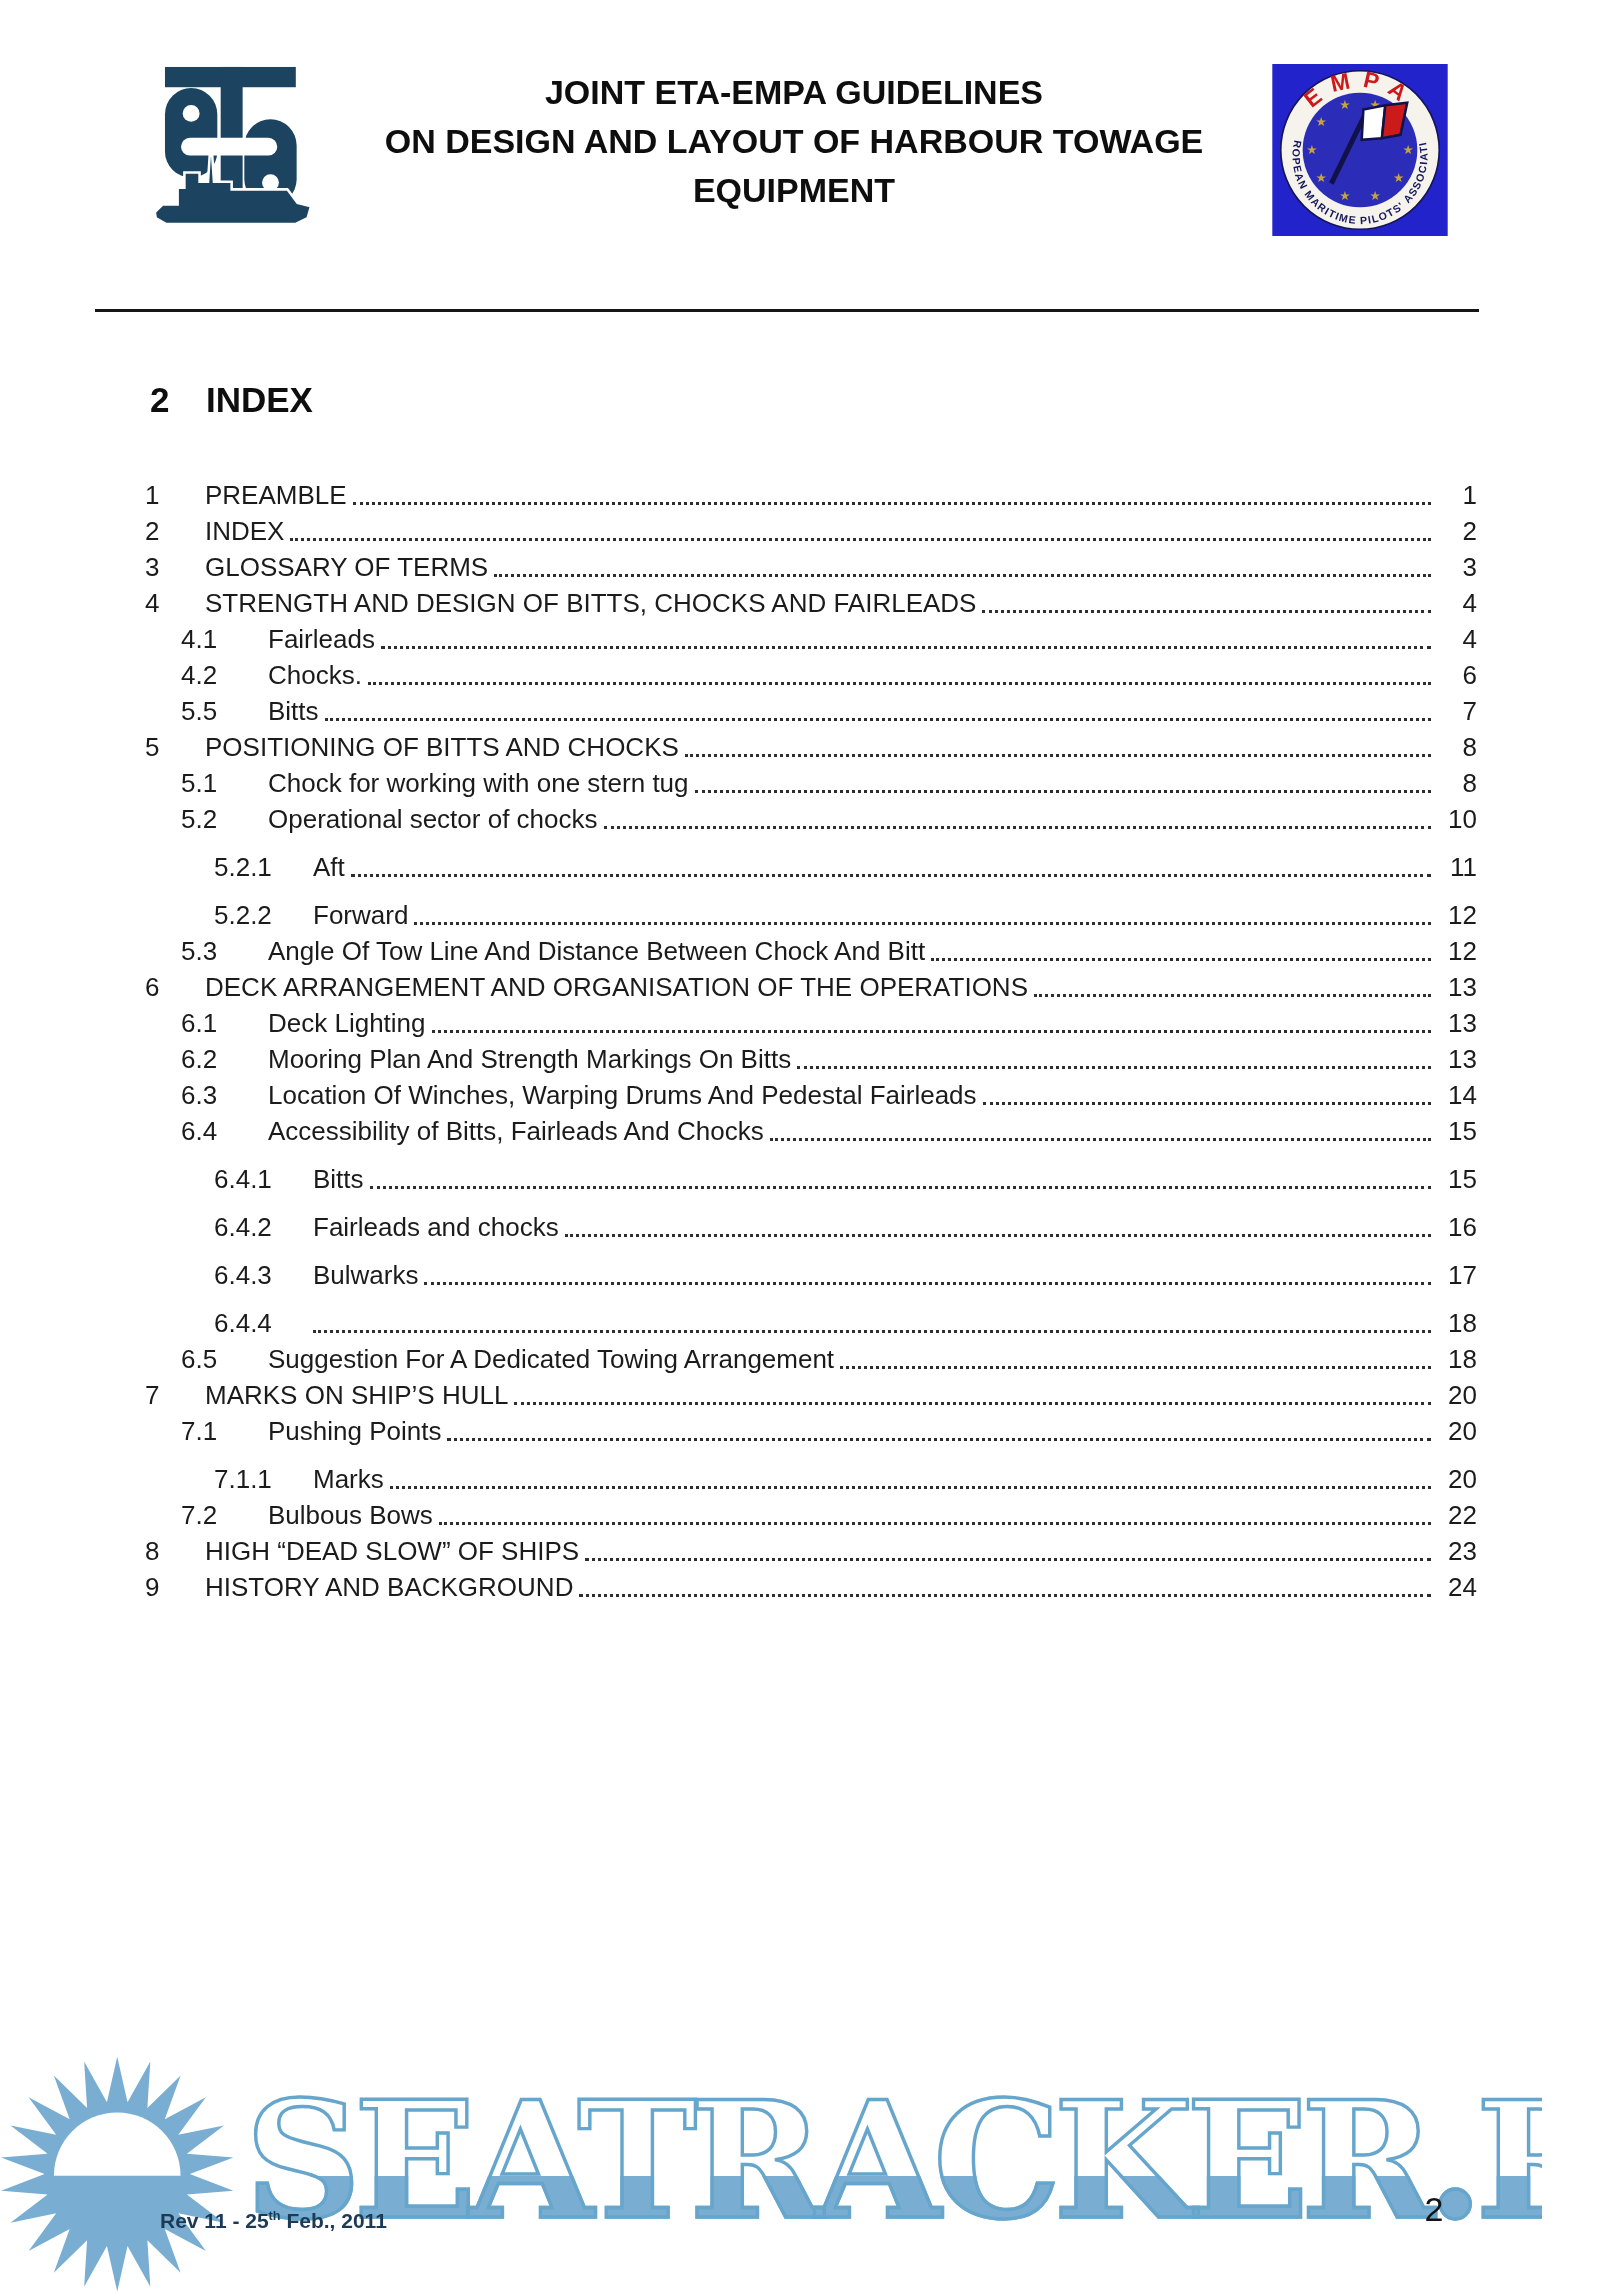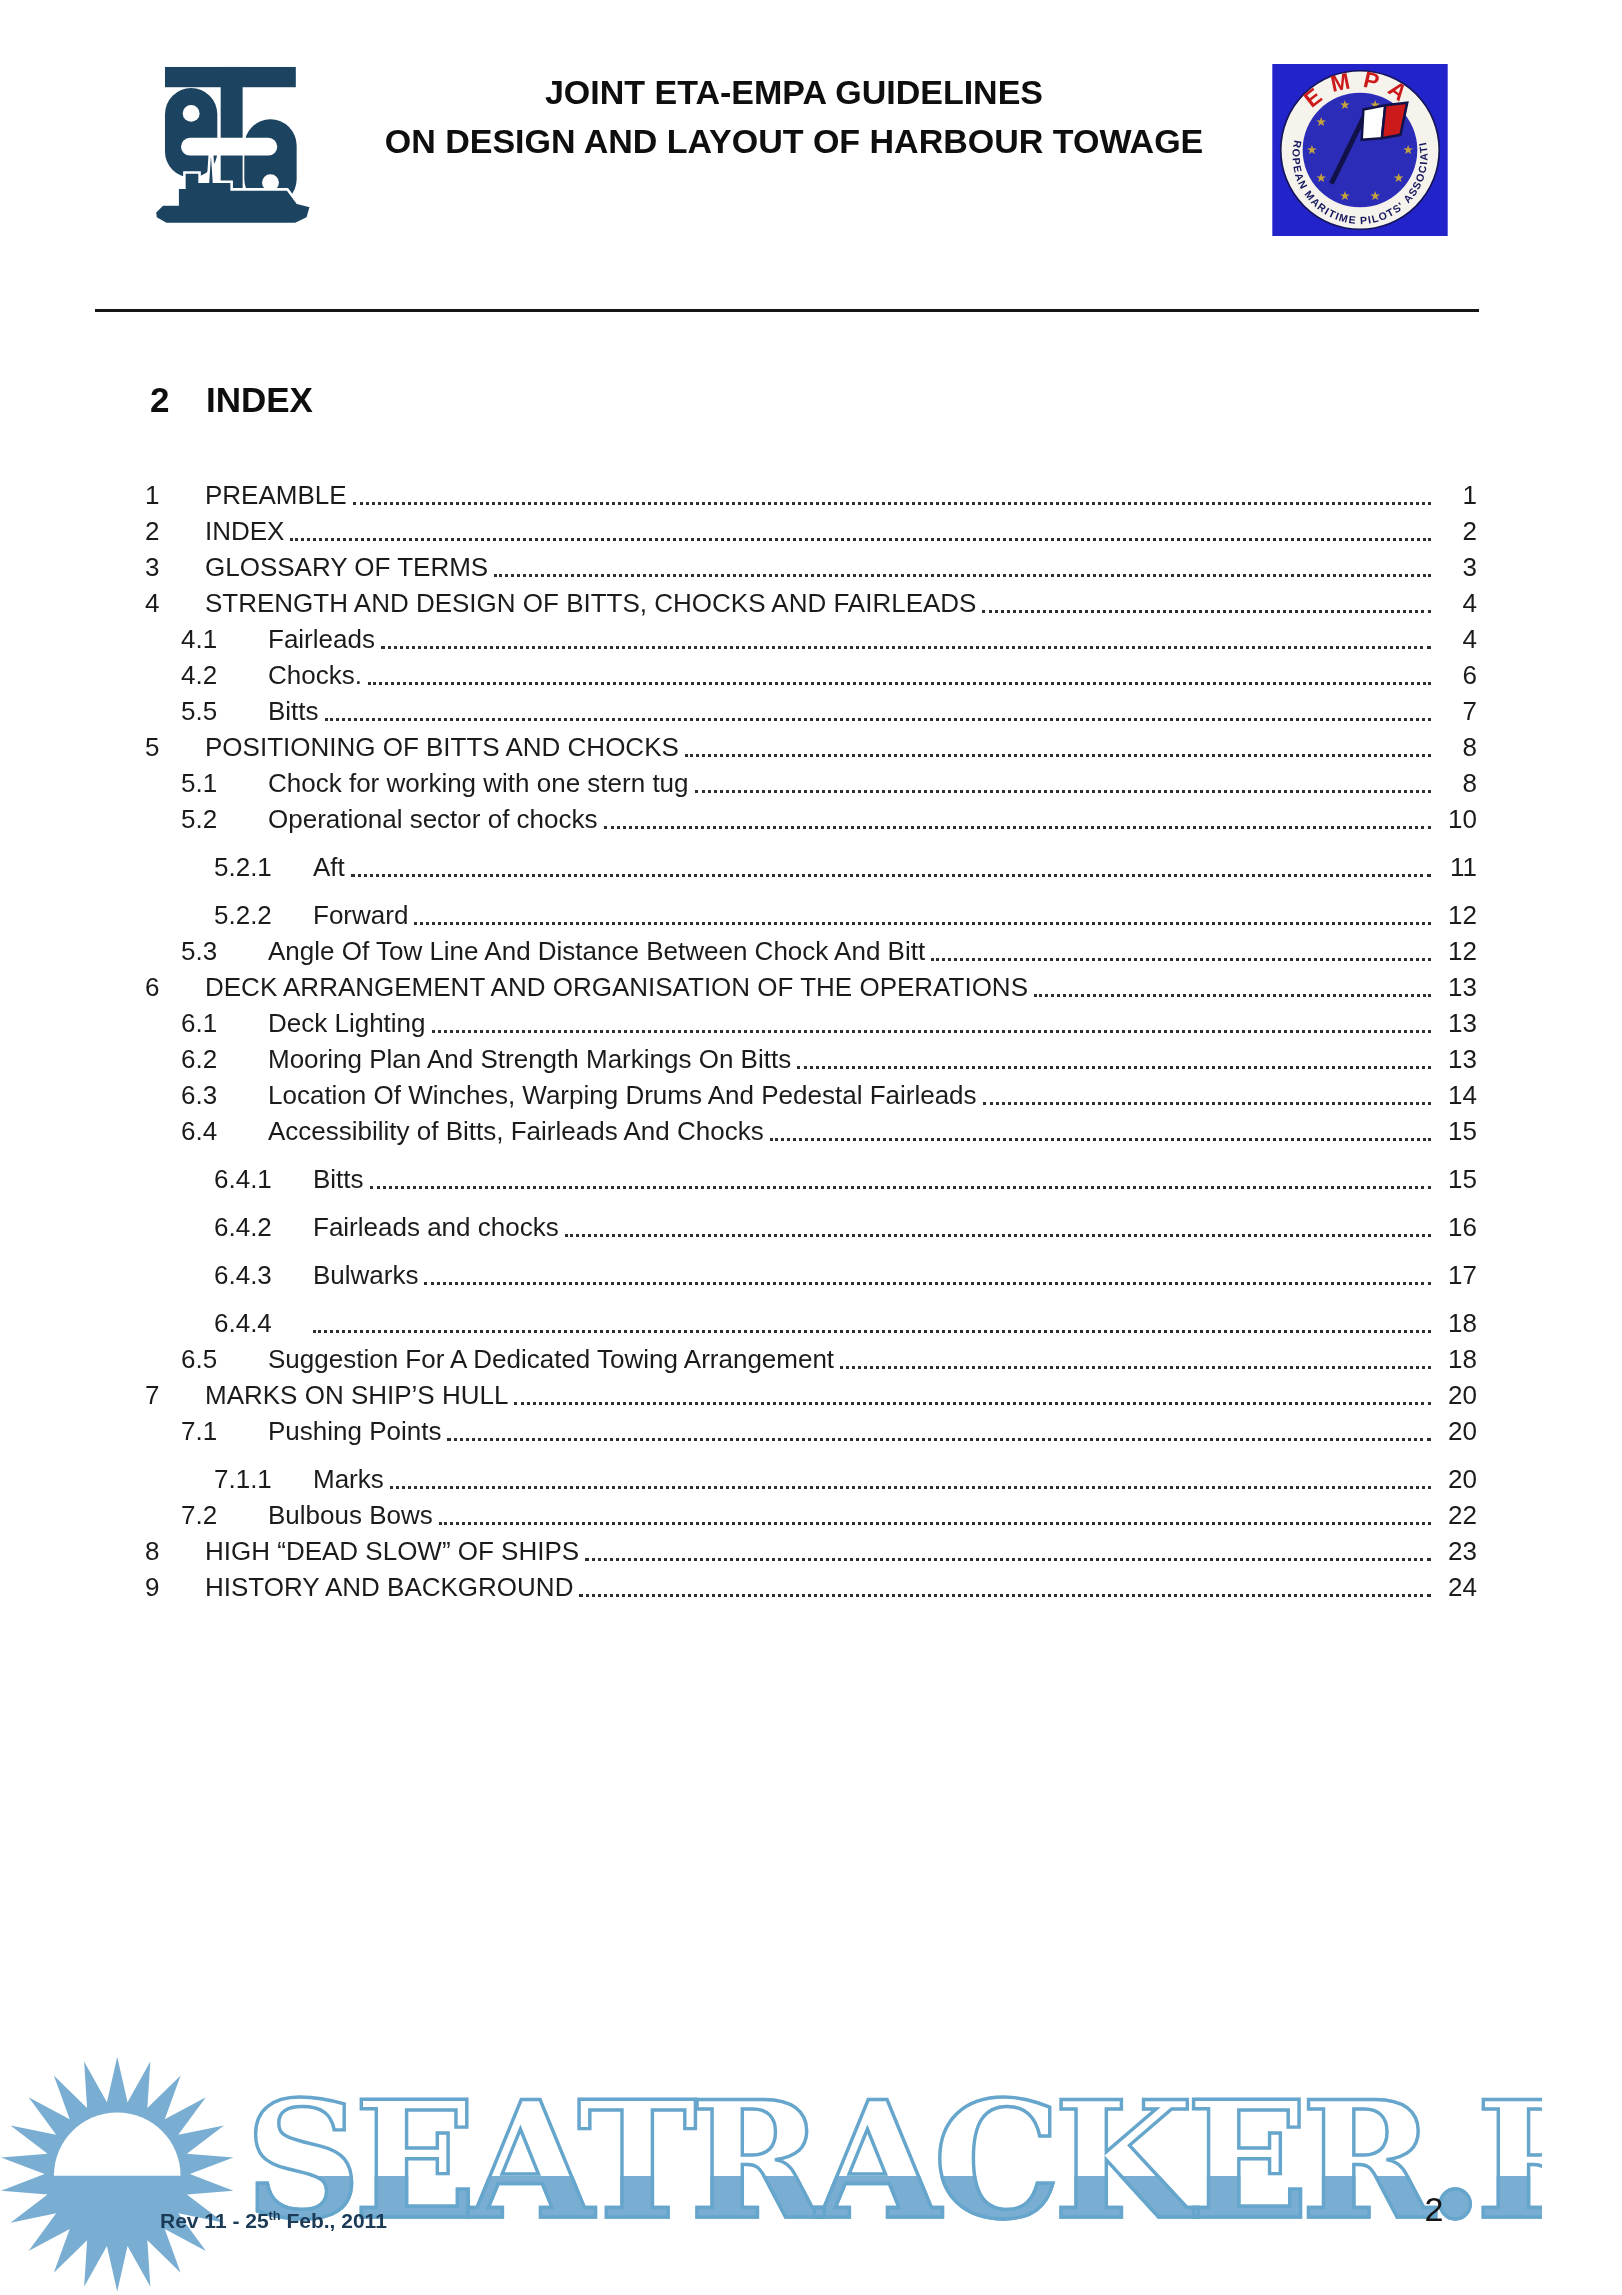--- a/index.html
+++ b/index.html
@@ -57,20 +57,21 @@
     </g>
     <rect x="32" y="91" width="114" height="21" rx="10.5" fill="#ffffff"></rect>
     <circle cx="44" cy="62" r="10" fill="#ffffff"></circle>
     <circle cx="138" cy="144" r="10" fill="#ffffff"></circle>
     <path d="M 1 179 L 10 170 L 28 170 L 28 150 L 36 150 L 36 132 L 54 132 L 54 143 L 64 143 L 66 112 L 69 112 L 71 143 L 92 143 L 92 152 L 158 152 L 170 168 L 186 172 L 182 186 L 168 193 L 14 193 L 2 186 Z" fill="#1c4460" stroke="#ffffff" stroke-width="3"></path>
   </svg>
 
   <div class="header-title">
     <div>JOINT ETA-EMPA GUIDELINES</div>
     <div>ON DESIGN AND LAYOUT OF HARBOUR TOWAGE</div>
+    <div>EQUIPMENT</div>
   </div>
 
   <svg class="empa-logo" width="176" height="172" viewBox="0 0 208 204">
     <defs>
       <path id="empa-top" d="M 30 102 A 74 74 0 0 1 178 102"></path>
       <path id="empa-bottom" d="M 26 92 A 80 80 0 1 0 182 92"></path>
     </defs>
     <rect width="208" height="204" fill="#2323cb"></rect>
     <circle cx="104" cy="102" r="94" fill="#f5f3ec"></circle>
     <circle cx="104" cy="102" r="94" fill="none" stroke="#15155a" stroke-width="2"></circle>

